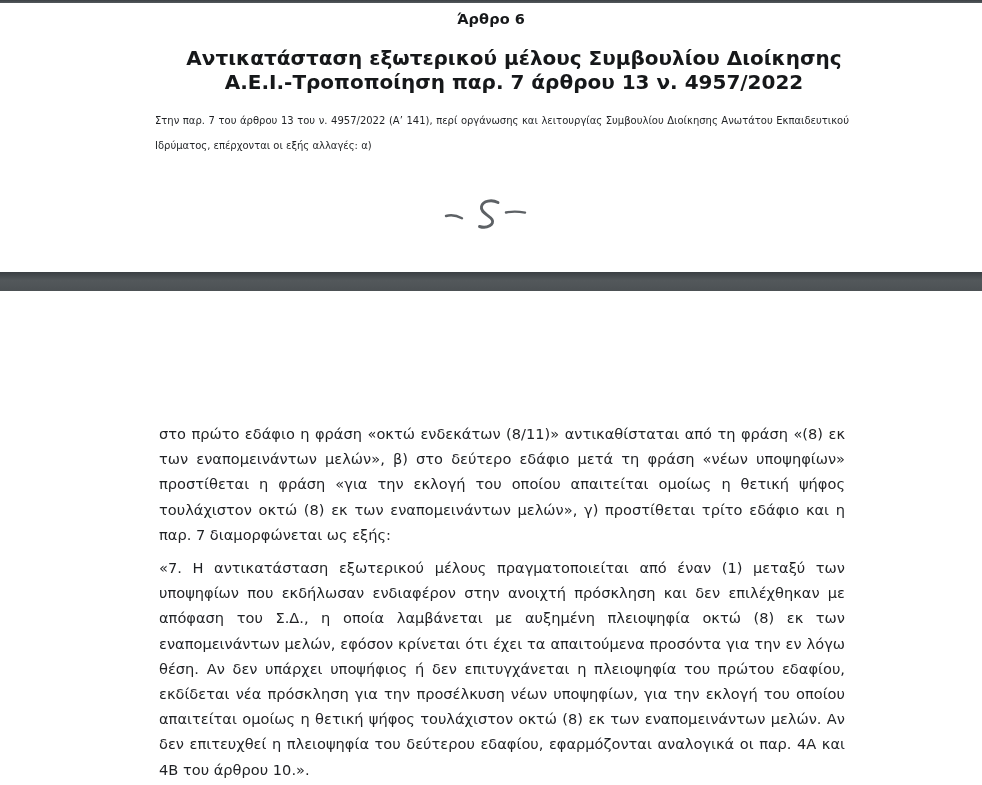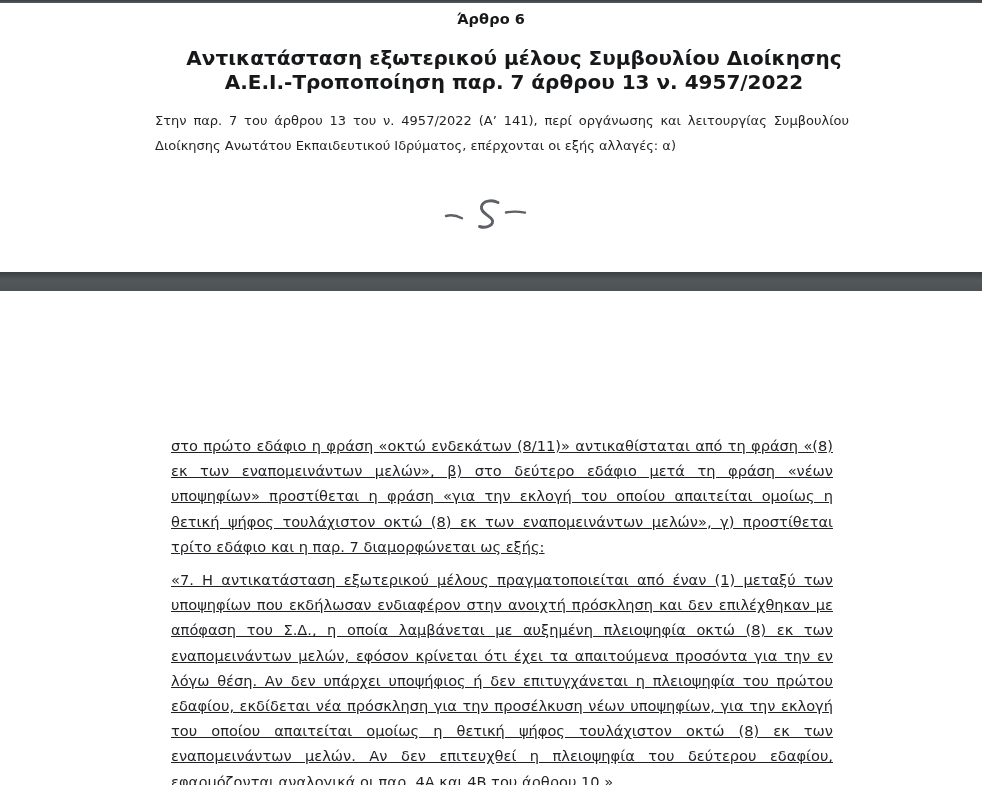--- a/index.html
+++ b/index.html
@@ -79,21 +79,21 @@
     line-height: 24px;
     color: #16181a;
     margin-left: 28px;
   }
 
   .intro-paragraph {
     position: absolute;
     top: 105px;
     left: 155px;
     width: 694px;
-    font-size: 13px;
+    font-size: 10px;
     line-height: 25px;
     text-align: justify;
     text-justify: inter-word;
     color: #1f2124;
   }
 
   
   .page-marker {
     position: absolute;
     top: 188px;
@@ -112,22 +112,21 @@
     font-size: 14.6px;
     line-height: 25.2px;
     text-align: justify;
     text-justify: inter-word;
     color: #1f2124;
   }
   .para-a { top: 126px; }
   .para-b { top: 260px; }
 
   .body-block p {
-    margin: 16px;
-    text-decoration: underline;
+    margin: 4px;
   }
 </style>
 </head>
 <body>
 
 <div class="viewer">
 
   <div class="top-edge-strip"></div>
 
   <div class="page page-one">

